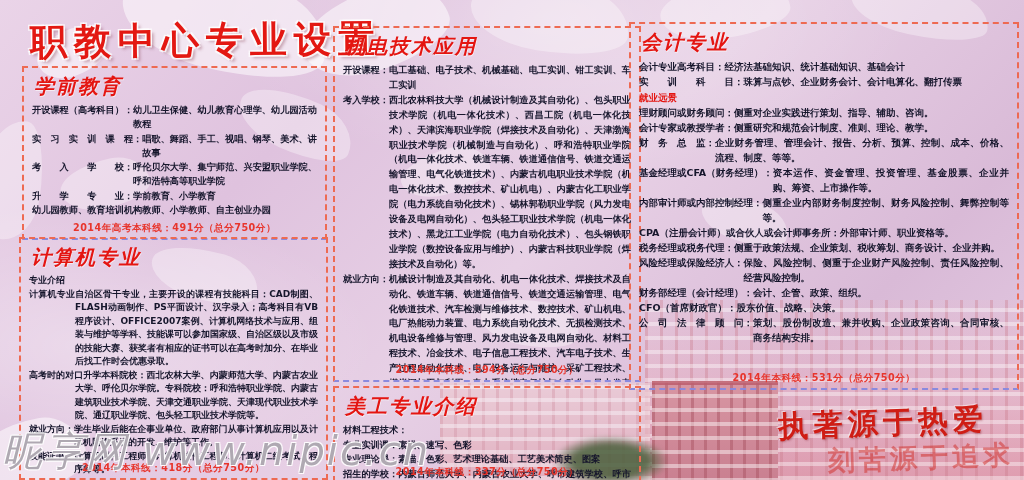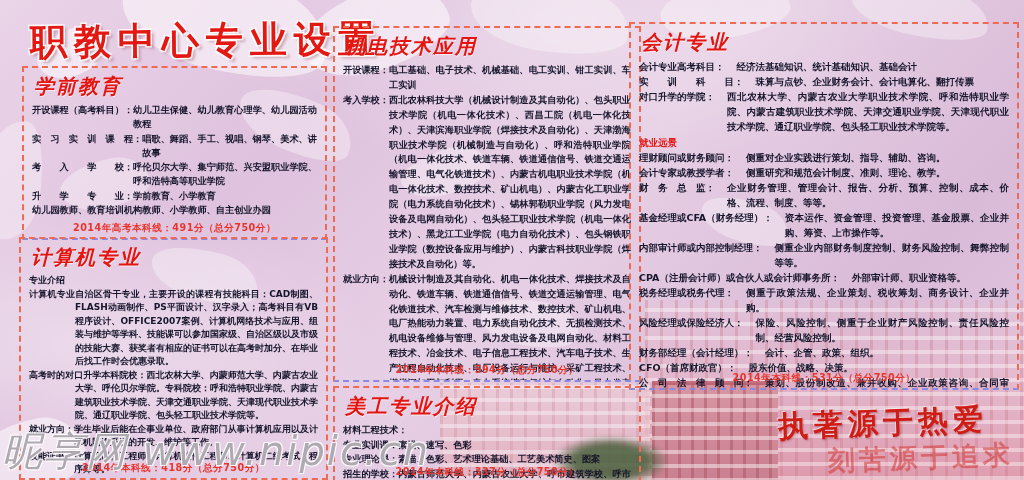--- a/index.html
+++ b/index.html
@@ -62,21 +62,21 @@
     color:#e8352c;font-weight:800;font-size:9.6px;letter-spacing:.5px;}
   .panel-preschool{left:22px;top:66px;width:305px;height:174px;}
   .panel-preschool .line{font-size:9.2px;line-height:1.55;}
   .panel-computer{left:19px;top:237px;width:309px;height:243px;}
   .panel-computer .line{font-size:9px;line-height:1.5;}
   .panel-mech{left:333px;top:26px;width:308px;height:356px;}
   .panel-mech .line{font-size:9.2px;line-height:1.62;}
   .panel-art{left:333px;top:386px;width:308px;height:96px;border-bottom:none;}
   .panel-art .line{font-size:9.2px;line-height:1.6;}
   .panel-acct{left:629px;top:22px;width:390px;height:368px;}
-  .panel-acct .line{font-size:9.5px;line-height:1.58;gap:12px;}
+  .panel-acct .line{font-size:9.5px;line-height:1.58;}
   
   .slogan1{position:absolute;left:778px;top:403px;margin:0;
     font-size:30px;font-weight:900;color:#cf1d15;letter-spacing:5px;white-space:nowrap;
     transform:rotate(-2deg);
     text-shadow:-1px -1px 0 rgba(255,255,255,.5),1px 1px 2px rgba(130,30,40,.4);}
   .slogan2{position:absolute;left:828px;top:440px;margin:0;
     font-size:27px;font-weight:900;color:rgba(207,29,21,.45);letter-spacing:4px;
     white-space:nowrap;transform:rotate(-2deg);}
   
   .wm-left{position:absolute;left:2px;top:424px;white-space:nowrap;
@@ -205,24 +205,20 @@
     <h3 class="panel-title">会计专业</h3>
     <div class="panel-body">
         <div class="line">
           <span class="lbl">会计专业高考科目：</span>
           <span class="txt">经济法基础知识、统计基础知识、基础会计</span>
         </div>
         <div class="line">
           <span class="lbl">实　　训　　科　　目：</span>
           <span class="txt">珠算与点钞、企业财务会计、会计电算化、翻打传票</span>
         </div>
-        <div class="line">
-          <span class="lbl">对口升学的学院：</span>
-          <span class="txt">西北农林大学、内蒙古农业大学职业技术学院、呼和浩特职业学院、内蒙古建筑职业技术学院、天津交通职业学院、天津现代职业技术学院、通辽职业学院、包头轻工职业技术学院等。</span>
-        </div>
         <div class="line subtitle">就业远景</div>
         <div class="line">
           <span class="lbl">理财顾问或财务顾问：</span>
           <span class="txt">侧重对企业实践进行策划、指导、辅助、咨询。</span>
         </div>
         <div class="line">
           <span class="lbl">会计专家或教授学者：</span>
           <span class="txt">侧重研究和规范会计制度、准则、理论、教学。</span>
         </div>
         <div class="line">

